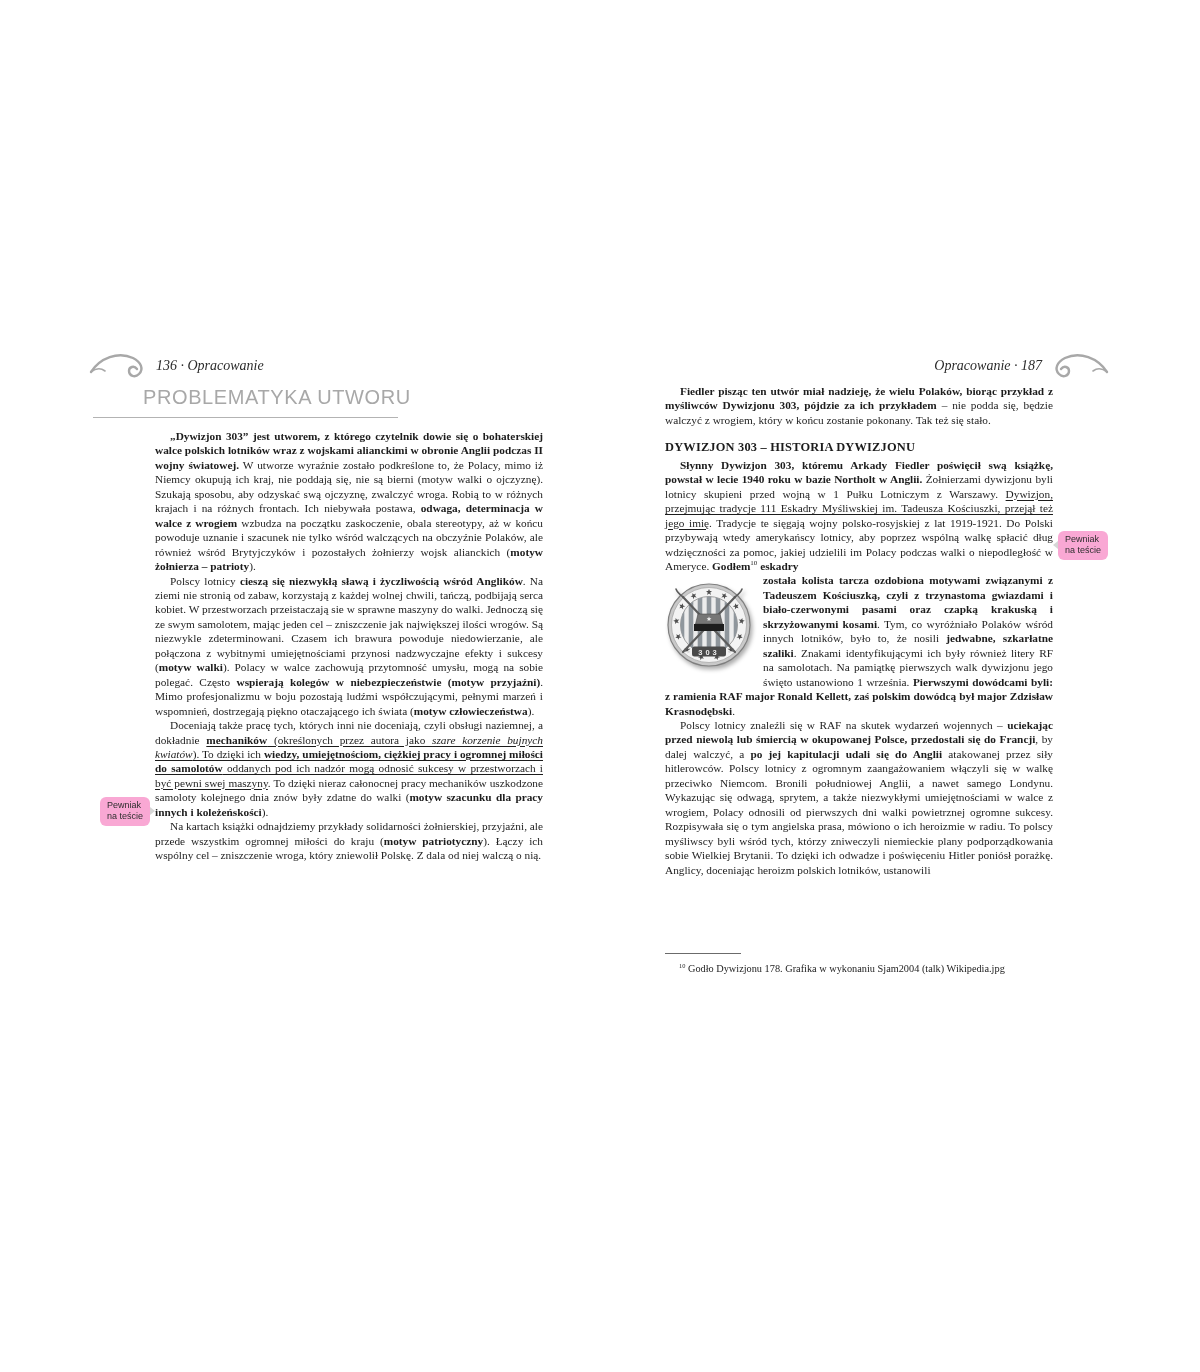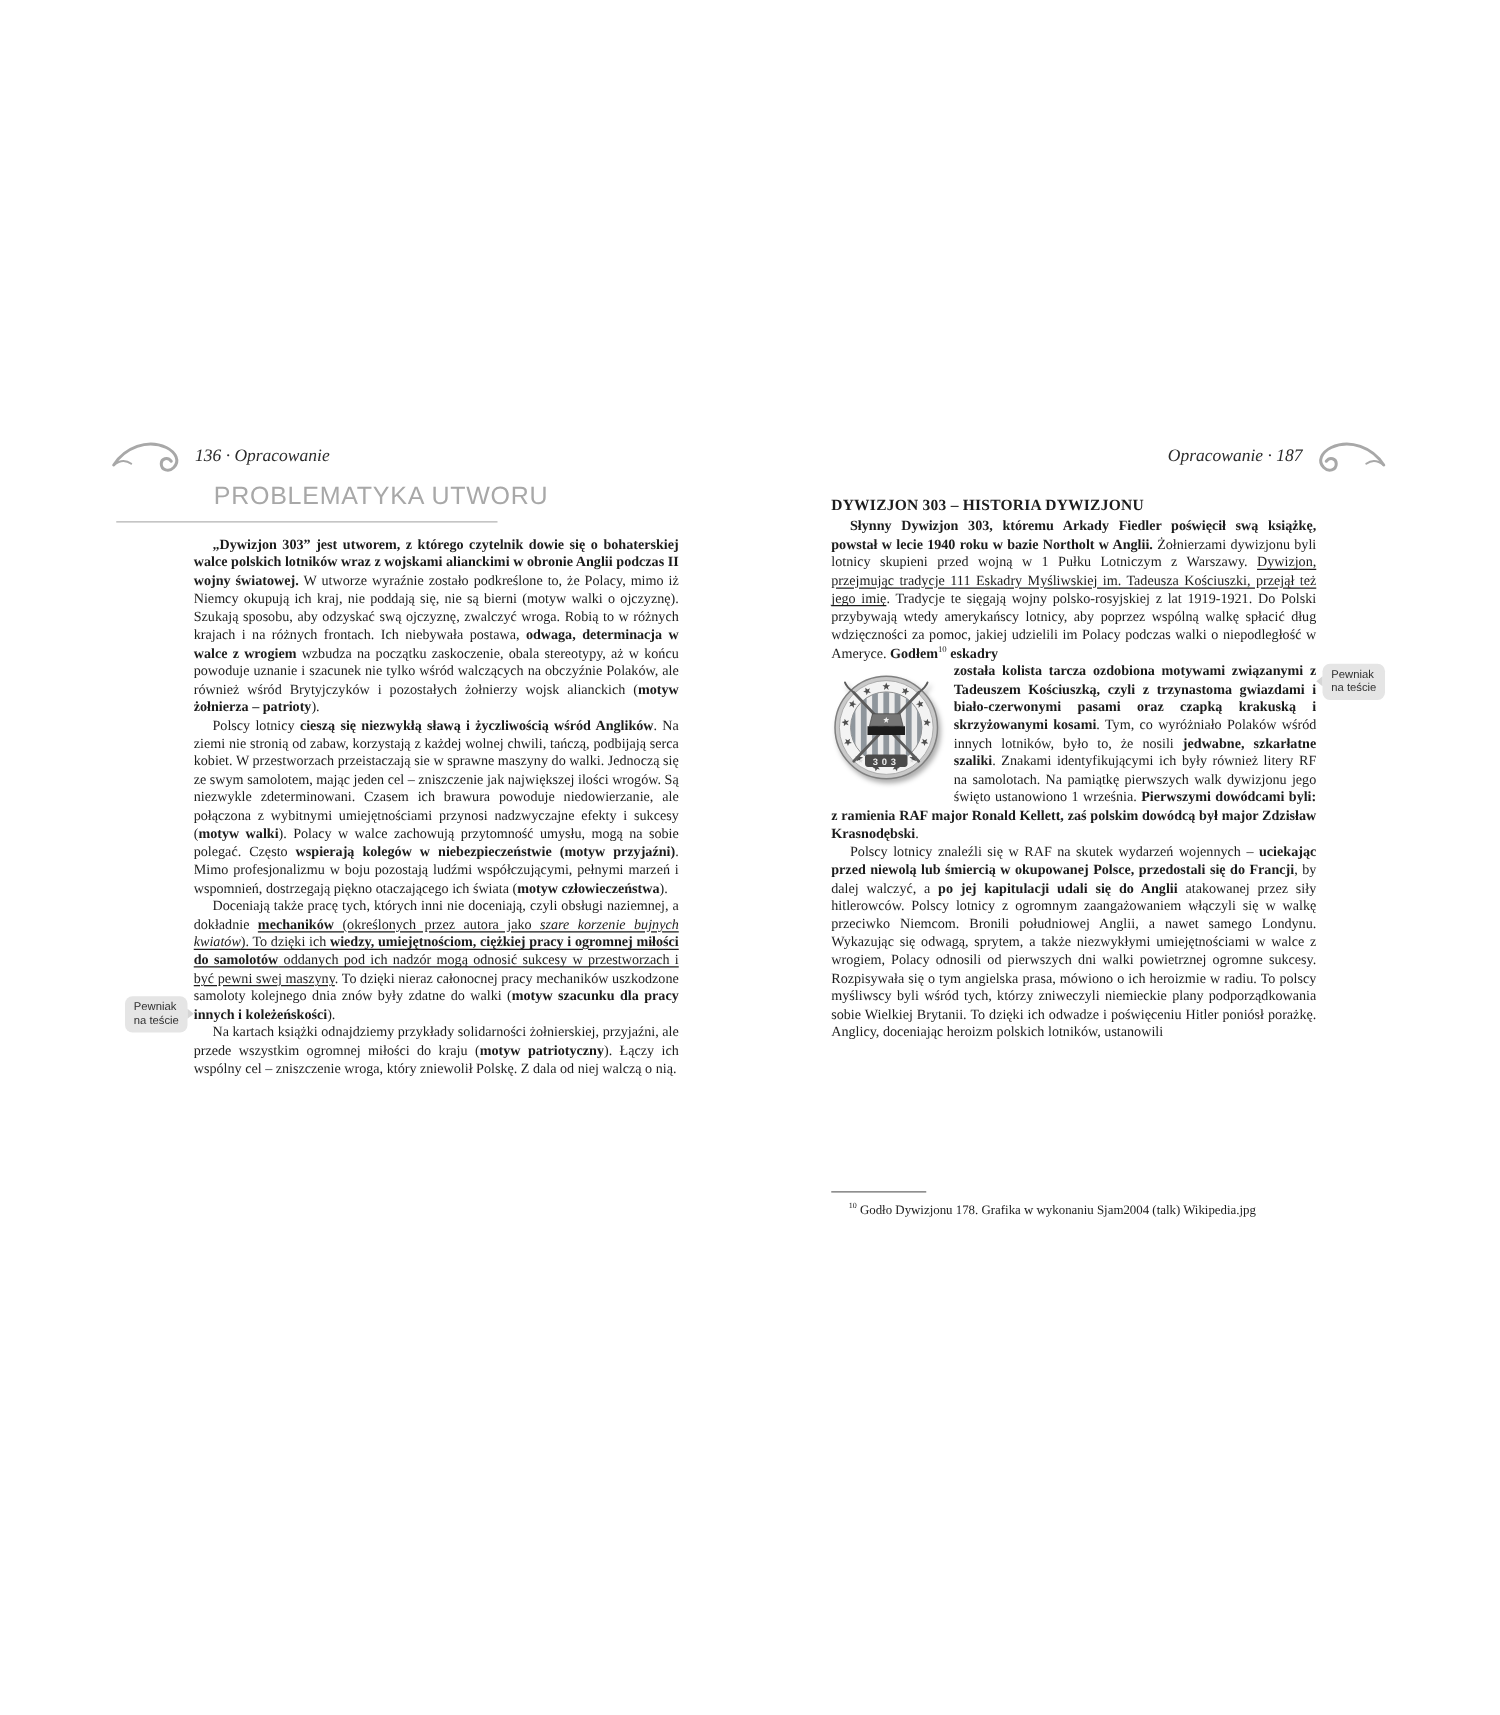--- a/index.html
+++ b/index.html
@@ -15,31 +15,31 @@
   .i{font-style:italic;}
   .u{text-decoration:underline;text-underline-offset:2px;}
   .b.u,.i.u{text-decoration:underline;margin-top:19px;}
   .sup{vertical-align:super;font-size:62%;line-height:0;font-weight:400;}
   #body-left{left:155px;top:429px;width:388px;}
   #body-right{left:665px;top:384px;width:388px;}
   .page-header{position:absolute;font-style:italic;font-size:14px;color:#2b2b2b;}
   #header-left{left:156px;top:358px;}
   #header-right{left:665px;top:358px;width:377px;text-align:right;}
   #section-title{
-    position:absolute;left:171px;top:386px;
+    position:absolute;left:143px;top:386px;
     font-family:"Liberation Sans",sans-serif;font-size:20px;font-weight:400;
     color:#a8a8a8;letter-spacing:.6px;
   }
   #title-rule{position:absolute;left:93px;top:417px;width:305px;height:1px;background:#b3b3b3;}
   .sub-heading{
     font-weight:700;font-size:12.4px;text-indent:0 !important;
     text-align:left;margin:13px 0 3px 0 !important;letter-spacing:.2px;
   }
   .margin-tab{
-    position:absolute;background:#e5e5e5;color:#2e2e2e;
+    position:absolute;background:#f9a8d4;color:#2e2e2e;
     font-family:"Liberation Sans",sans-serif;font-size:9px;line-height:1.25;
     padding:3px 7px;border-radius:6px;white-space:nowrap;
   }
   .margin-tab::after{content:"";position:absolute;top:50%;margin-top:-4px;width:0;height:0;
     border-top:4px solid transparent;border-bottom:4px solid transparent;}
   #tab-left::after{right:-5px;border-left:5px solid #d6d6d6;}
   #tab-right::after{left:-5px;border-right:5px solid #d6d6d6;}
   #tab-left{left:100px;top:797px;}
   #tab-right{left:1058px;top:531px;}
   #badge-svg{float:left;margin:2px 10px 2px 0;filter:drop-shadow(2px 3px 2px rgba(0,0,0,.32));}
@@ -78,20 +78,21 @@
 <div id="header-right" class="page-header">Opracowanie · 187</div>
 
 <svg id="flourish-right" class="flourish" width="62" height="38" viewBox="0 0 62 38">
   <g transform="translate(62,0) scale(-1,1)">
     <path d="M3 24 C12 10 30 3 45 10 C53 14 56 21 51 26 C47 30 41 28 41 23 C41 19 46 17 49 21" fill="none" stroke="#a8a8a8" stroke-width="2.4" stroke-linecap="round"></path>
     <path d="M3 24 C8 20 13 20 17 23" fill="none" stroke="#a8a8a8" stroke-width="1.6" stroke-linecap="round"></path>
   </g>
 </svg>
 
 <div id="body-right" class="col">
+  <p><span class="b">Fiedler pisząc ten utwór miał nadzieję, że wielu Polaków, biorąc przykład z myśliwców Dywizjonu 303, pójdzie za ich przykładem</span><span> – nie podda się, będzie walczyć z wrogiem, który w końcu zostanie pokonany. Tak też się stało.</span></p>
   <p class="sub-heading">DYWIZJON 303 – HISTORIA DYWIZJONU</p>
   <p><span class="b">Słynny Dywizjon 303, któremu Arkady Fiedler poświęcił swą książkę, powstał w lecie 1940 roku w bazie Northolt w Anglii.</span><span> Żołnierzami dywizjonu byli lotnicy skupieni przed wojną w 1 Pułku Lotniczym z Warszawy. </span><span class="u">Dywizjon, przejmując tradycje 111 Eskadry Myśliwskiej im. Tadeusza Kościuszki, przejął też jego imię</span><span>. Tradycje te sięgają wojny polsko-rosyjskiej z lat 1919-1921. Do Polski przybywają wtedy amerykańscy lotnicy, aby poprzez wspólną walkę spłacić dług wdzięczności za pomoc, jakiej udzielili im Polacy podczas walki o niepodległość w Ameryce. </span><span class="b">Godłem</span><span class="sup">10</span><span class="b"> eskadry</span></p>
   <p class="noindent">
     <svg id="badge-svg" width="88" height="104" viewBox="0 0 88 104">
       <defs>
         <path id="st" d="M0,-3 L0.9,-0.9 3,-0.9 1.3,0.6 1.9,2.9 0,1.4 -1.9,2.9 -1.3,0.6 -3,-0.9 -0.9,-0.9 Z"></path>
         <clipPath id="inner-clip">
             <circle cx="44" cy="50" r="28.5"></circle>
           </clipPath>
       </defs>

